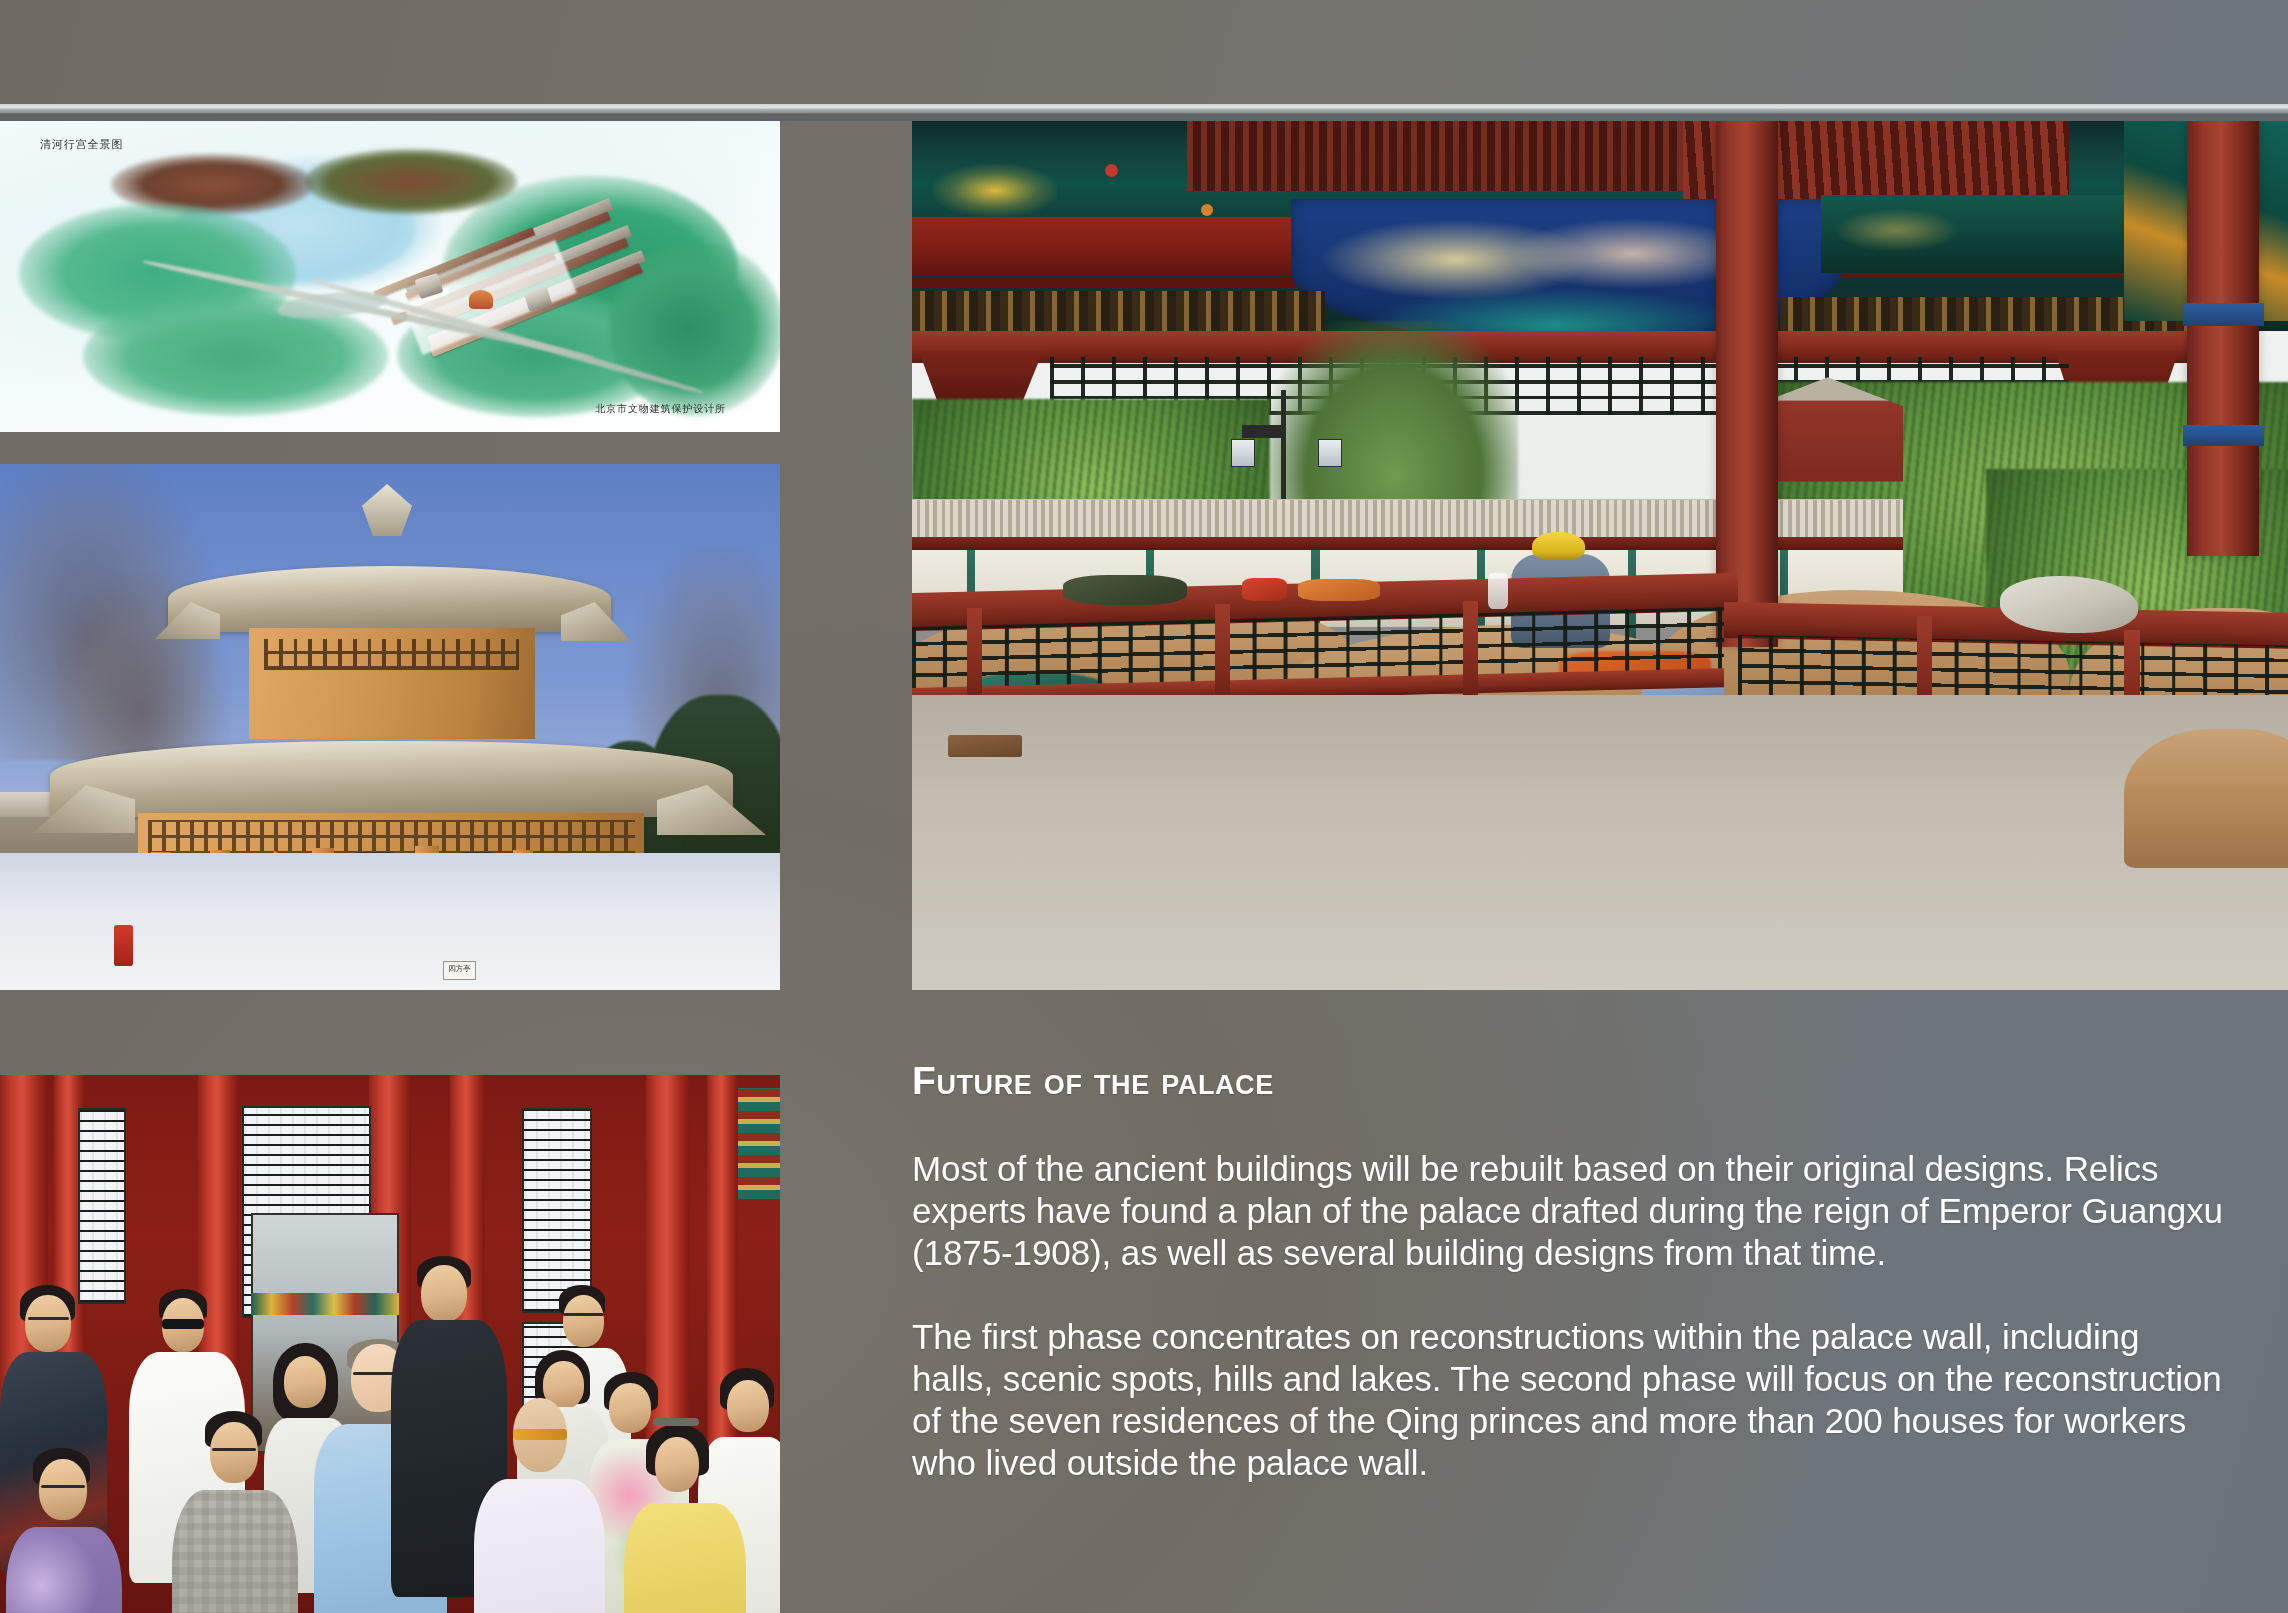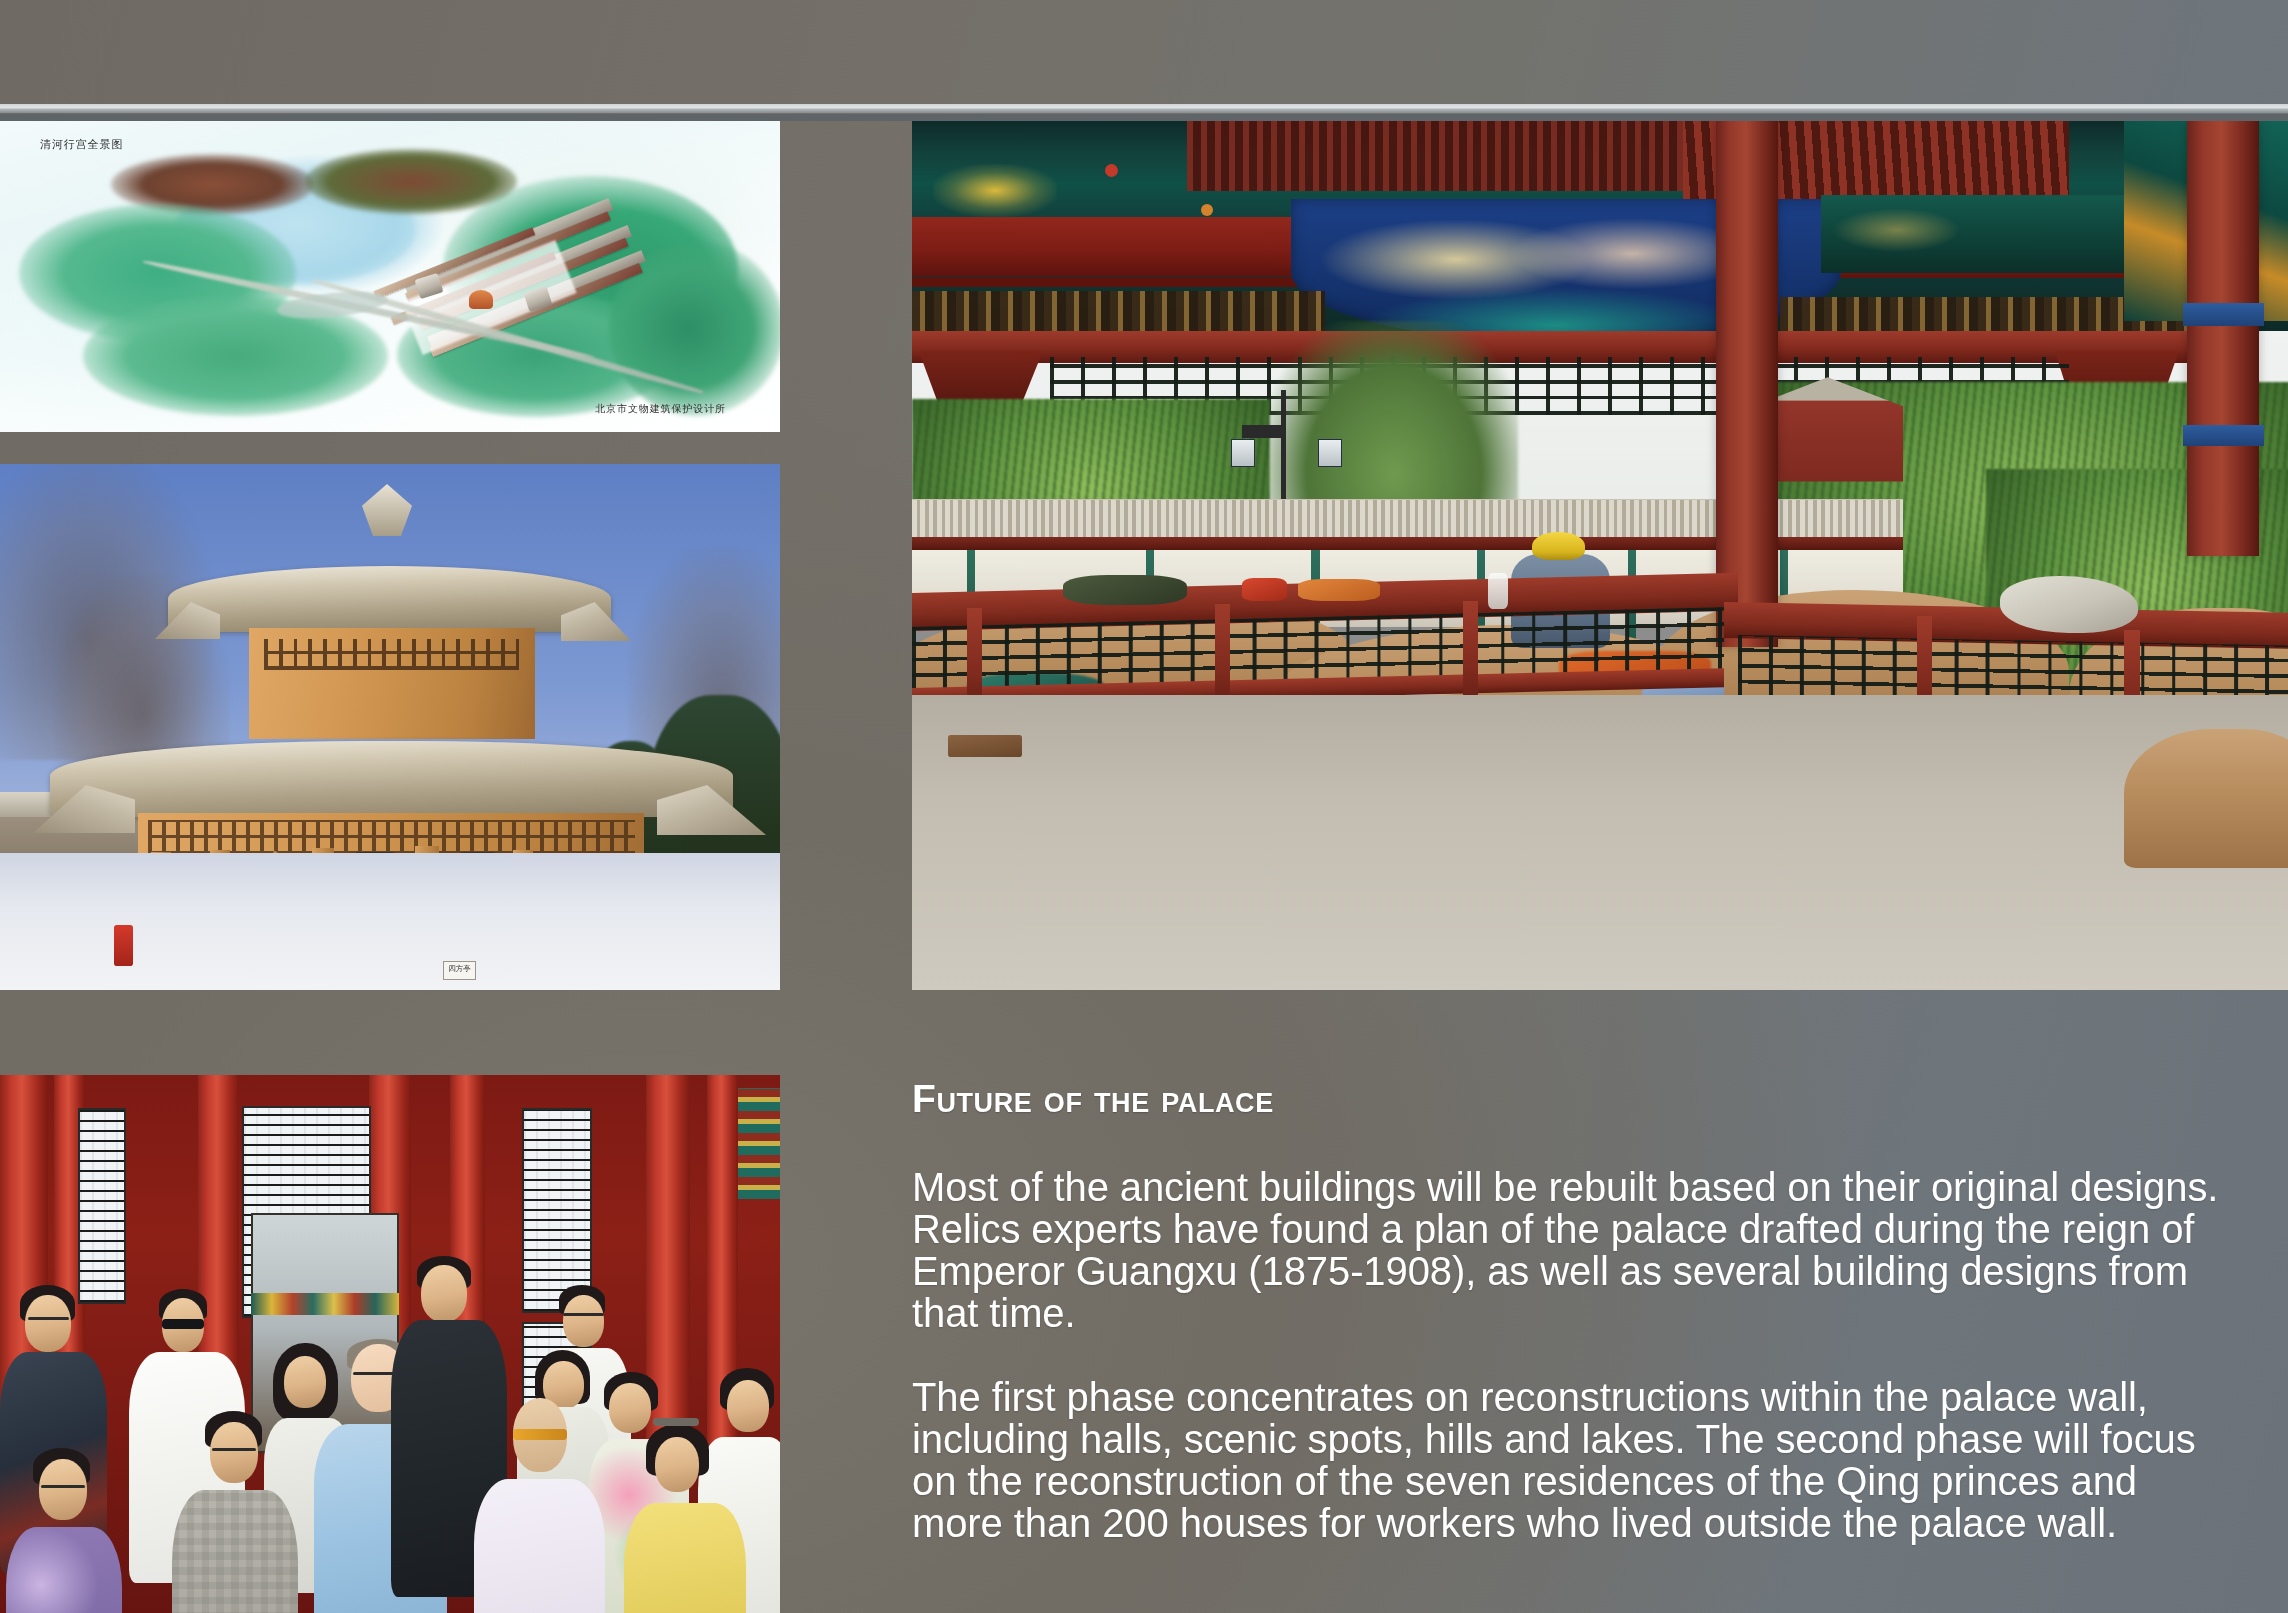--- a/index.html
+++ b/index.html
@@ -318,25 +318,24 @@
   }
   #section-heading {
     font-family: "Liberation Sans", sans-serif;
     font-weight: bold;
     font-variant: small-caps;
     font-size: 39px;
     letter-spacing: 0.6px;
     color: #ffffff;
     line-height: 1.05;
     text-shadow: 0 0.9px 1.8px rgba(0,0,0,.22);
-    margin-top: 18px;
   }
   .body-para {
     font-family: "Liberation Sans", sans-serif;
-    font-size: 40px;
+    font-size: 35px;
     line-height: 42px;
     color: #ffffff;
     letter-spacing: -0.1px;
     text-shadow: 0 0.9px 1.8px rgba(0,0,0,.18);
   }
   #para-1 { margin-top: 46px; width: 1311px; }
   #para-2 { margin-top: 42px; width: 1311px; }
 </style>
 </head>
 <body>

